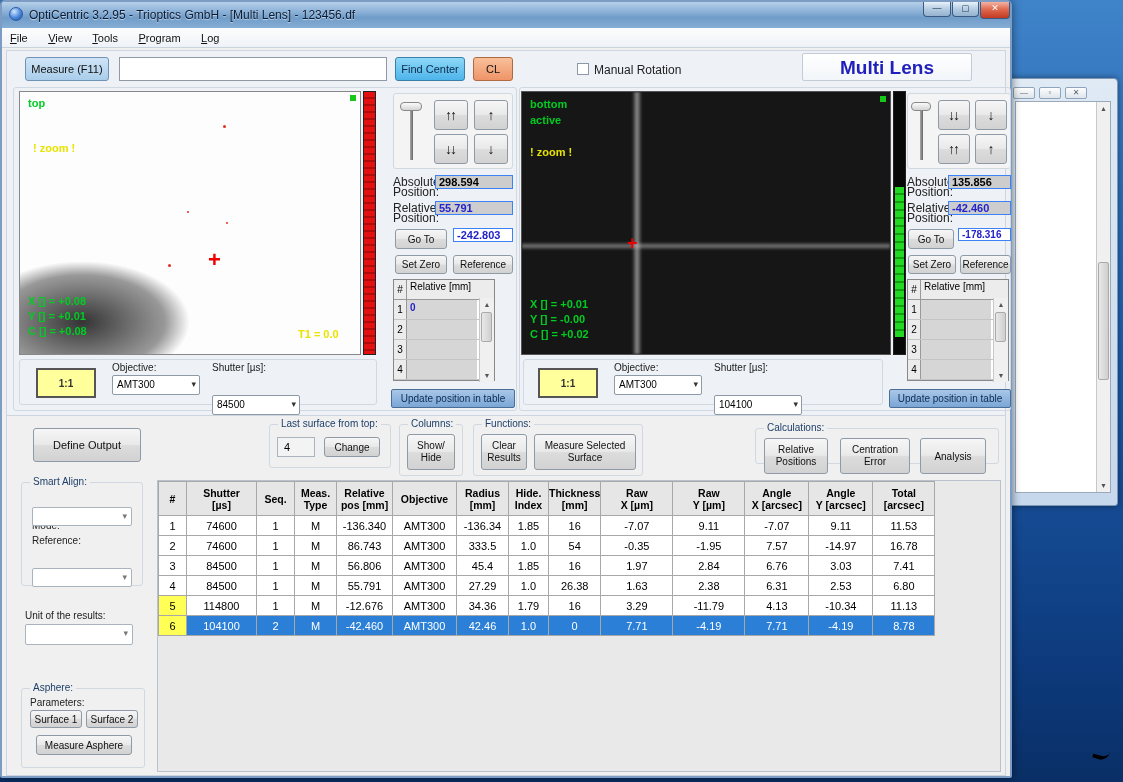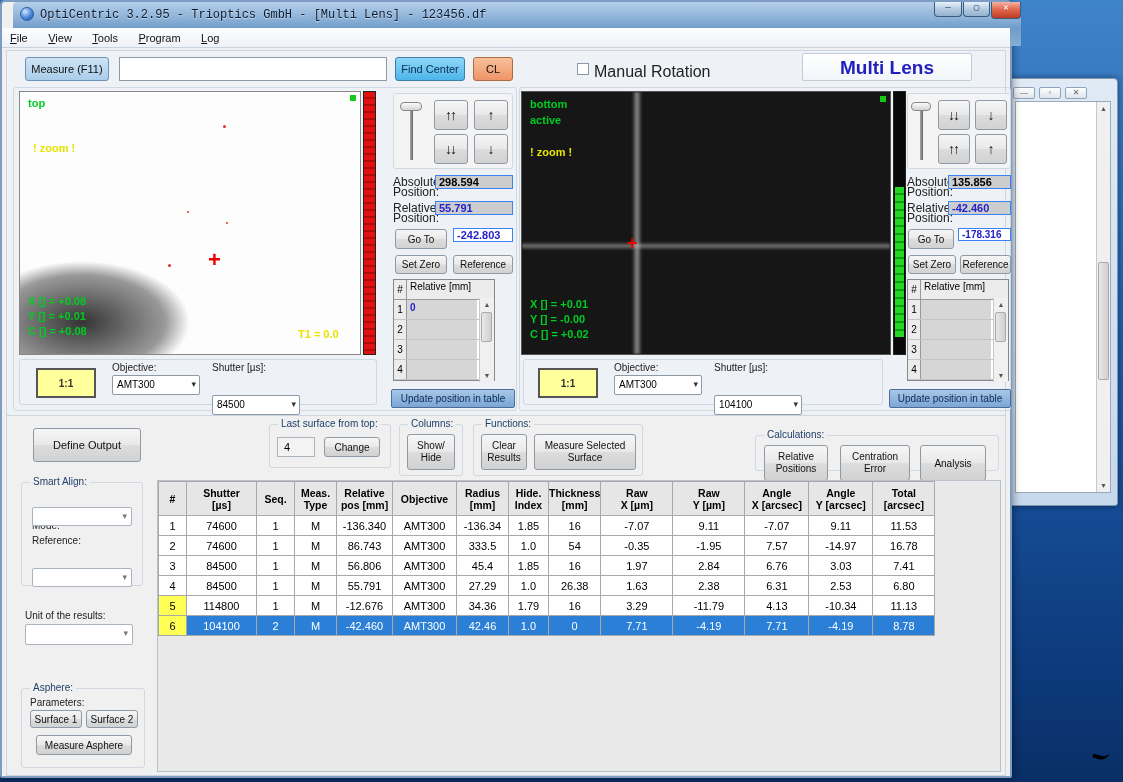--- a/index.html
+++ b/index.html
@@ -17,23 +17,23 @@
     border:1px solid #8ea4bb; border-radius:2px; font-size:8px; line-height:10px; text-align:center; color:#55626f; }
   #bgwin-content { left:8px; top:22px; width:96px; height:392px; background:#fff; border:1px solid #9aa8b8; }
   .sb { background:#f0f0f0; border-left:1px solid #c8c8c8; }
   .sb-arrow { width:100%; height:13px; font-size:7px; color:#555; text-align:center; line-height:13px; }
   .sb-thumb { position:absolute; left:1px; width:11px; background:linear-gradient(90deg,#e8e8e8,#cfcfcf); border:1px solid #aaa; border-radius:2px; }
 
   
   #main { left:0; top:0; width:1012px; height:778px;
     background:#f0f0f0; border:2px solid #7d9cc4; border-radius:5px 5px 2px 2px;
     box-shadow:0 0 8px rgba(0,0,0,.5); }
-  #titlebar { left:11px; top:0; width:100%; height:44px;
+  #titlebar { left:0; top:0; width:100%; height:26px;
     background:linear-gradient(180deg,#b5cfe9 0%,#89afd6 40%,#6f9cc9 60%,#87aed4 100%);
-    border-radius:4px 4px 0 0;font-family:Liberation Mono, monospace; }
+    border-radius:4px 4px 0 0; }
   #app-icon { left:7px; top:5px; width:14px; height:14px; border-radius:50%;
     background:radial-gradient(circle at 35% 30%,#cfe6ff,#4a86d8 55%,#1b4fa0); border:1px solid #2a5ca8; }
   #title-text { left:27px; top:6px; font-size:12px; color:#0a1a33; text-shadow:0 1px 1px rgba(255,255,255,.6); }
   .cap-btn { top:0px; height:15px; border:1px solid #3a5a80; border-top:none; border-radius:0 0 4px 4px;
     background:linear-gradient(180deg,#e8f2fb,#b9cfe4 45%,#93b1cf); }
   .cap-btn .g { display:block; text-align:center; font-size:9px; line-height:13px; color:#24435f; }
   #btn-close { background:linear-gradient(180deg,#f3b3a4,#e06a4f 45%,#c03a22); }
   #btn-close .g { color:#fff; }
   #menubar { left:0; top:26px; width:100%; height:20px; background:linear-gradient(#fdfdfe,#eef2f7); border-bottom:1px solid #c9d3de; }
   .menu-item { display:inline-block; padding:3px 8px 0 8px; font-size:11px; color:#111; }
@@ -42,21 +42,21 @@
   #client { left:4px; top:48px; width:1000px; height:726px; background:#eef1f6; border:1px solid #cdd6e0; }
 
   
   .btn { background:linear-gradient(180deg,#f6f6f6,#e9e9e9 48%,#dcdcdc 52%,#d2d2d2); border:1px solid #8e9aa6;
     border-radius:3px; font-size:10px; color:#111; text-align:center; display:flex; align-items:center; justify-content:center; }
   #measure-btn { left:18px; top:6px; width:84px; height:24px; background:linear-gradient(#cfe4f6,#a9cdeb); border:1px solid #6f93b5; font-size:11px; }
   #cmd-input { left:112px; top:6px; width:268px; height:24px; background:#fff; border:1px solid #8e9aa6; font-size:11px; padding:0 4px; }
   #find-center-btn { left:388px; top:6px; width:70px; height:24px; background:linear-gradient(#8ed8f8,#4db4ea); border:1px solid #3a7fa8; font-size:11px; color:#0a2a4a; }
   #cl-btn { left:466px; top:6px; width:40px; height:24px; background:linear-gradient(#f8c09a,#ef9468); border:1px solid #b06a40; font-size:11px; }
   #mr-box { left:570px; top:12px; width:12px; height:12px; background:#fff; border:1px solid #8a98a8; }
-  #mr-label { left:587px; top:12px; font-size:16px; color:#222; }
+  #mr-label { left:587px; top:12px; font-size:12px; color:#222; }
   #mode-title-panel { left:795px; top:2px; width:170px; height:28px; background:linear-gradient(#ffffff,#f2f5f9); border:1px solid #c3ccd6; border-radius:2px; }
   #mode-title { width:100%; text-align:center; font-size:19px; font-weight:bold; color:#1f1fbe; line-height:27px; }
 
   .groupbox { border:1px solid #d0d9e2; border-radius:3px; }
   .gb-label { position:absolute; top:-7px; left:8px; background:#f0f0f0; padding:0 3px; font-size:10px; color:#20406a; }
 
   
   .cam-label { font-weight:bold; font-size:11px; color:#00cc22; }
   .cam-yellow { font-weight:bold; font-size:11px; color:#e8e400; }
   #cam-left { left:12px; top:40px; width:342px; height:264px; background:#fdfdfd; border:1px solid #888; overflow:hidden; }
@@ -332,21 +332,21 @@
         </div>
 
         <div class="abs groupbox" style="left:466px;top:8px;width:170px;height:52px;">
           <span class="gb-label">Functions:</span>
           <div class="abs btn pre" style="left:7px;top:9px;width:46px;height:36px;line-height:12px;">Clear
 Results</div>
           <div class="abs btn pre" style="left:60px;top:9px;width:102px;height:36px;line-height:12px;">Measure Selected
 Surface</div>
         </div>
 
-        <div class="abs groupbox" style="left:748px;top:19px;width:244px;height:36px;">
+        <div class="abs groupbox" style="left:748px;top:12px;width:244px;height:36px;">
           <span class="gb-label">Calculations:</span>
           <div class="abs btn pre" style="left:8px;top:9px;width:64px;height:36px;line-height:12px;">Relative
 Positions</div>
           <div class="abs btn pre" style="left:84px;top:9px;width:70px;height:36px;line-height:12px;">Centration
 Error</div>
           <div class="abs btn" style="left:164px;top:9px;width:66px;height:36px;">Analysis</div>
         </div>
 
         <div class="abs groupbox" style="left:14px;top:66px;width:122px;height:104px;">
           <span class="gb-label">Smart Align:</span>

